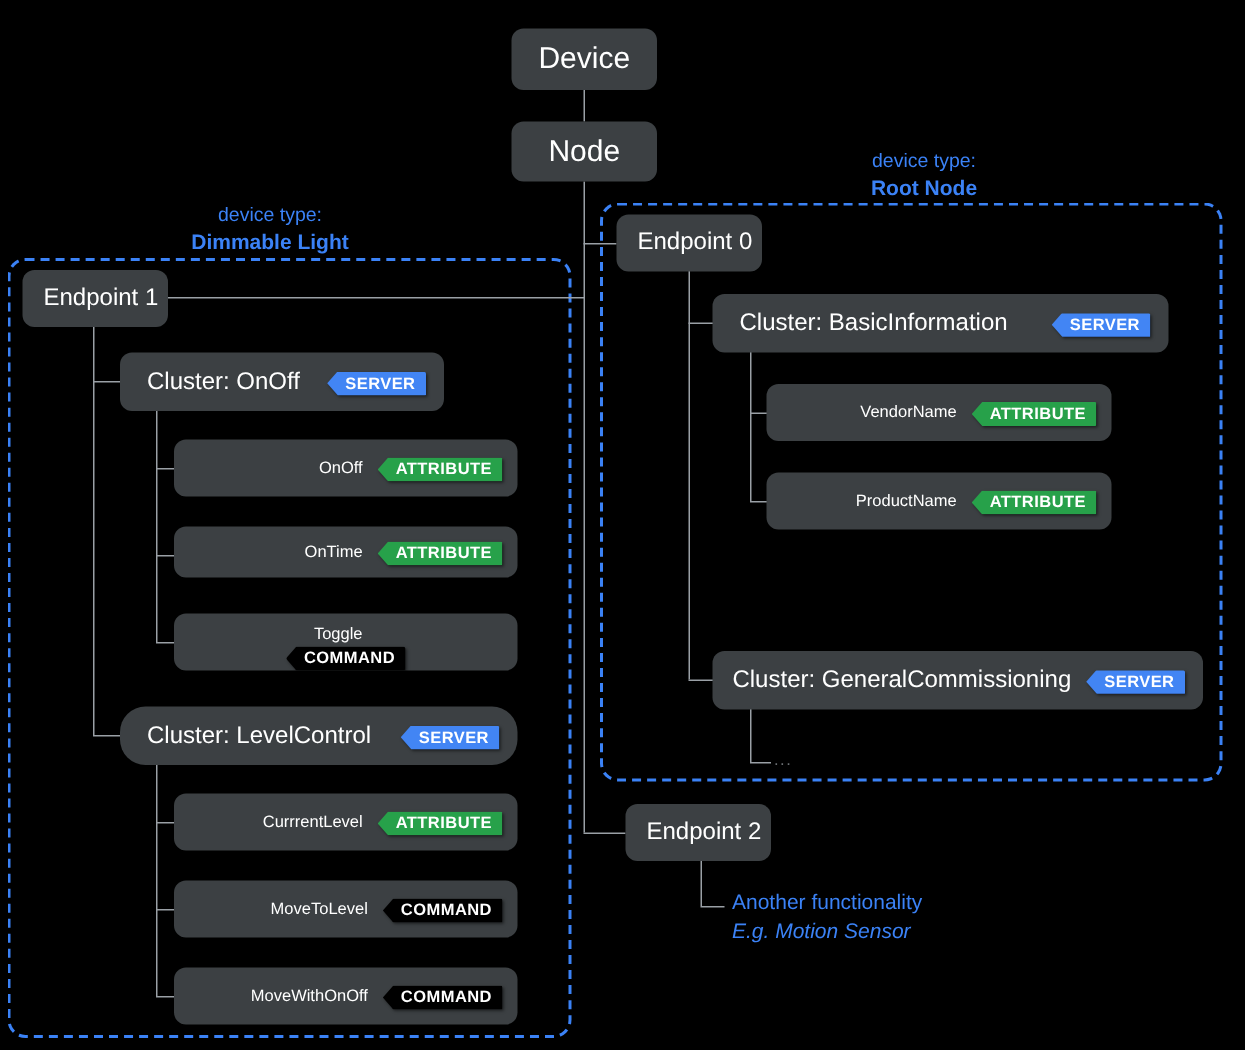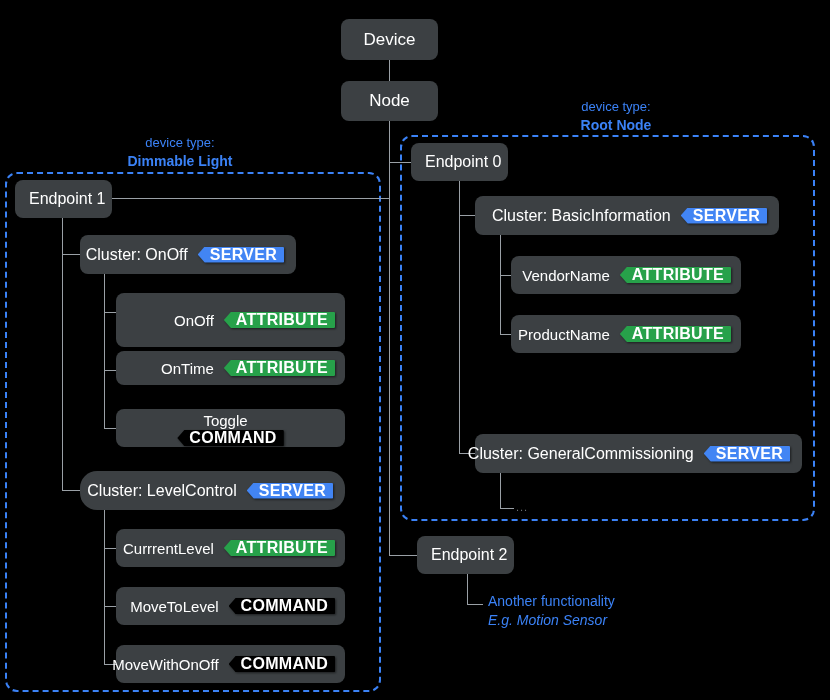--- a/index.html
+++ b/index.html
@@ -32,21 +32,21 @@
   }
   .node .label {
     white-space: nowrap;
   }
 
   
   .node.center {
     justify-content: center;
   }
   .node.center .label {
-    font-size: 17px;
+    font-size: 20px;
     font-weight: 400;
   }
 
   
   .node.endpoint {
     justify-content: flex-start;
     padding-left: 14px;
   }
   .node.endpoint .label {
     font-size: 16px;
@@ -63,33 +63,33 @@
     font-size: 16px;
     font-weight: 400;
   }
 
   
   .node.leaf {
     justify-content: flex-end;
     padding-right: 10px;
   }
   .node.leaf .label {
-    font-size: 15px;
+    font-size: 11px;
     font-weight: 400;
   }
 
   .spacer { flex: 1 1 auto; }
 
   
   .badge {
     display: inline-block;
     position: relative;
     box-sizing: border-box;
     color: #ffffff;
-    font-size: 16px;
+    font-size: 11px;
     font-weight: 700;
     letter-spacing: 0.3px;
     line-height: 16px;
     height: 16px;
     padding: 0 7px 0 12px;
     white-space: nowrap;
     border-radius: 1px;
     -webkit-clip-path: polygon(0 50%, 7px 0, 100% 0, 100% 100%, 7px 100%);
     clip-path: polygon(0 50%, 7px 0, 100% 0, 100% 100%, 7px 100%);
     box-shadow: 1px 1px 0 rgba(0,0,0,0.45);
@@ -274,21 +274,21 @@
   </div>
 
   <div class="node cluster" style="left:80px; top:235px; width:216px; height:39px;">
     <span class="label">Cluster: OnOff</span>
     <span class="spacer"></span>
     <span class="badge-wrap">
       <span class="badge server">SERVER</span>
     </span>
   </div>
 
-  <div class="node leaf" style="left:116px; top:293px; width:229px; height:54px;">
+  <div class="node leaf" style="left:116px; top:293px; width:229px; height:38px;">
     <span class="label">OnOff</span>
     <span class="badge-wrap">
       <span class="badge attribute">ATTRIBUTE</span>
     </span>
   </div>
 
   <div class="node leaf" style="left:116px; top:351px; width:229px; height:34px;">
     <span class="label">OnTime</span>
     <span class="badge-wrap">
       <span class="badge attribute">ATTRIBUTE</span>

